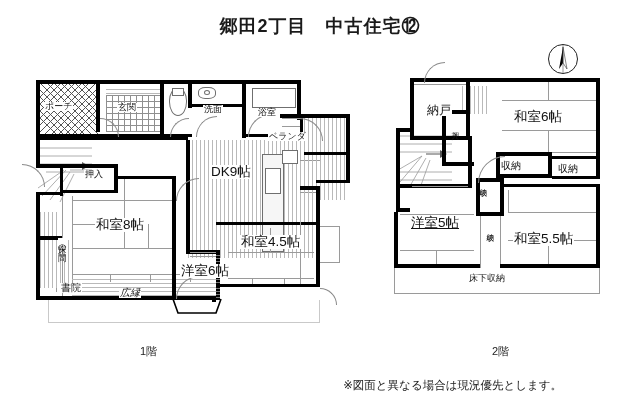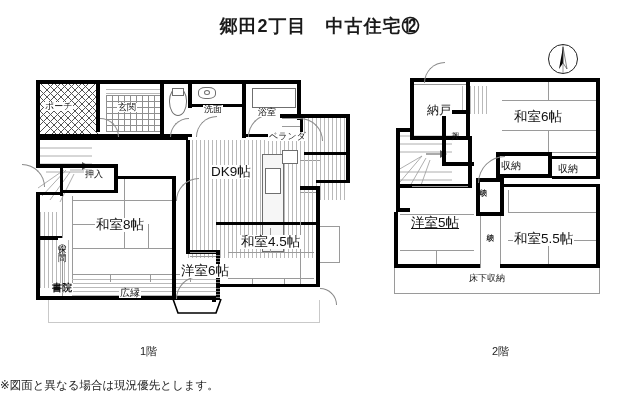--- a/index.html
+++ b/index.html
@@ -21,22 +21,22 @@
   }
 
   
   .floor-caption{
     position:absolute;font-size:11px;color:#222;
   }
   #cap1{left:140px;top:344px;}
   #cap2{left:492px;top:344px;}
 
   #disclaimer{
-    position:absolute;left:0;top:378px;width:548px;
-    text-align:left;font-size:11.5px;color:#222;
+    position:absolute;left:14px;top:378px;width:548px;
+    text-align:right;font-size:11.5px;color:#222;
   }
 
   
   .plan{position:absolute;}
   .w{position:absolute;background:#000;}     
   .ln{position:absolute;background:#9a9a9a;}  
   .ln2{position:absolute;background:#c9c9c9;} 
   .rm{position:absolute;background:#ffffff;}  
   .lbl{
     position:absolute;font-size:12px;color:#111;white-space:nowrap;
@@ -252,22 +252,22 @@
 
     <div class="lbl sm" style="left:44px;top:102px;">ポーチ</div>
     <div class="lbl sm" style="left:117px;top:103px;">玄関</div>
     <div class="lbl sm" style="left:203px;top:105px;">洗面</div>
     <div class="lbl sm" style="left:257px;top:108px;">浴室</div>
     <div class="lbl sm" style="left:268px;top:132px;">ベランダ</div>
     <div class="lbl big" style="left:210px;top:165px;">DK9帖</div>
     <div class="lbl sm" style="left:84px;top:170px;">押入</div>
     <div class="lbl big" style="left:95px;top:218px;">和室8帖</div>
     <div class="vlbl" style="left:58px;top:238px;">床の間</div>
-    <div class="lbl xs" style="left:51px;top:283px;font-weight:bold;">書院</div>
-    <div class="lbl xs" style="left:119px;top:288px;">広縁</div>
+    <div class="lbl xs" style="left:60px;top:283px;">書院</div>
+    <div class="lbl xs" style="left:119px;top:288px;font-style:italic;">広縁</div>
     <div class="lbl big" style="left:180px;top:264px;">洋室6帖</div>
     <div class="lbl big" style="left:240px;top:235px;">和室4.5帖</div>
   </div>
 
   <div class="plan" id="floor2" style="left:380px;top:0;width:260px;height:345px;">
 
     <div class="rm" style="left:30px;top:82px;width:188px;height:130px;"></div>
     <div class="rm" style="left:18px;top:190px;width:200px;height:84px;"></div>
 
     <div class="ln" style="left:32px;top:84px;width:56px;height:1px;"></div>

